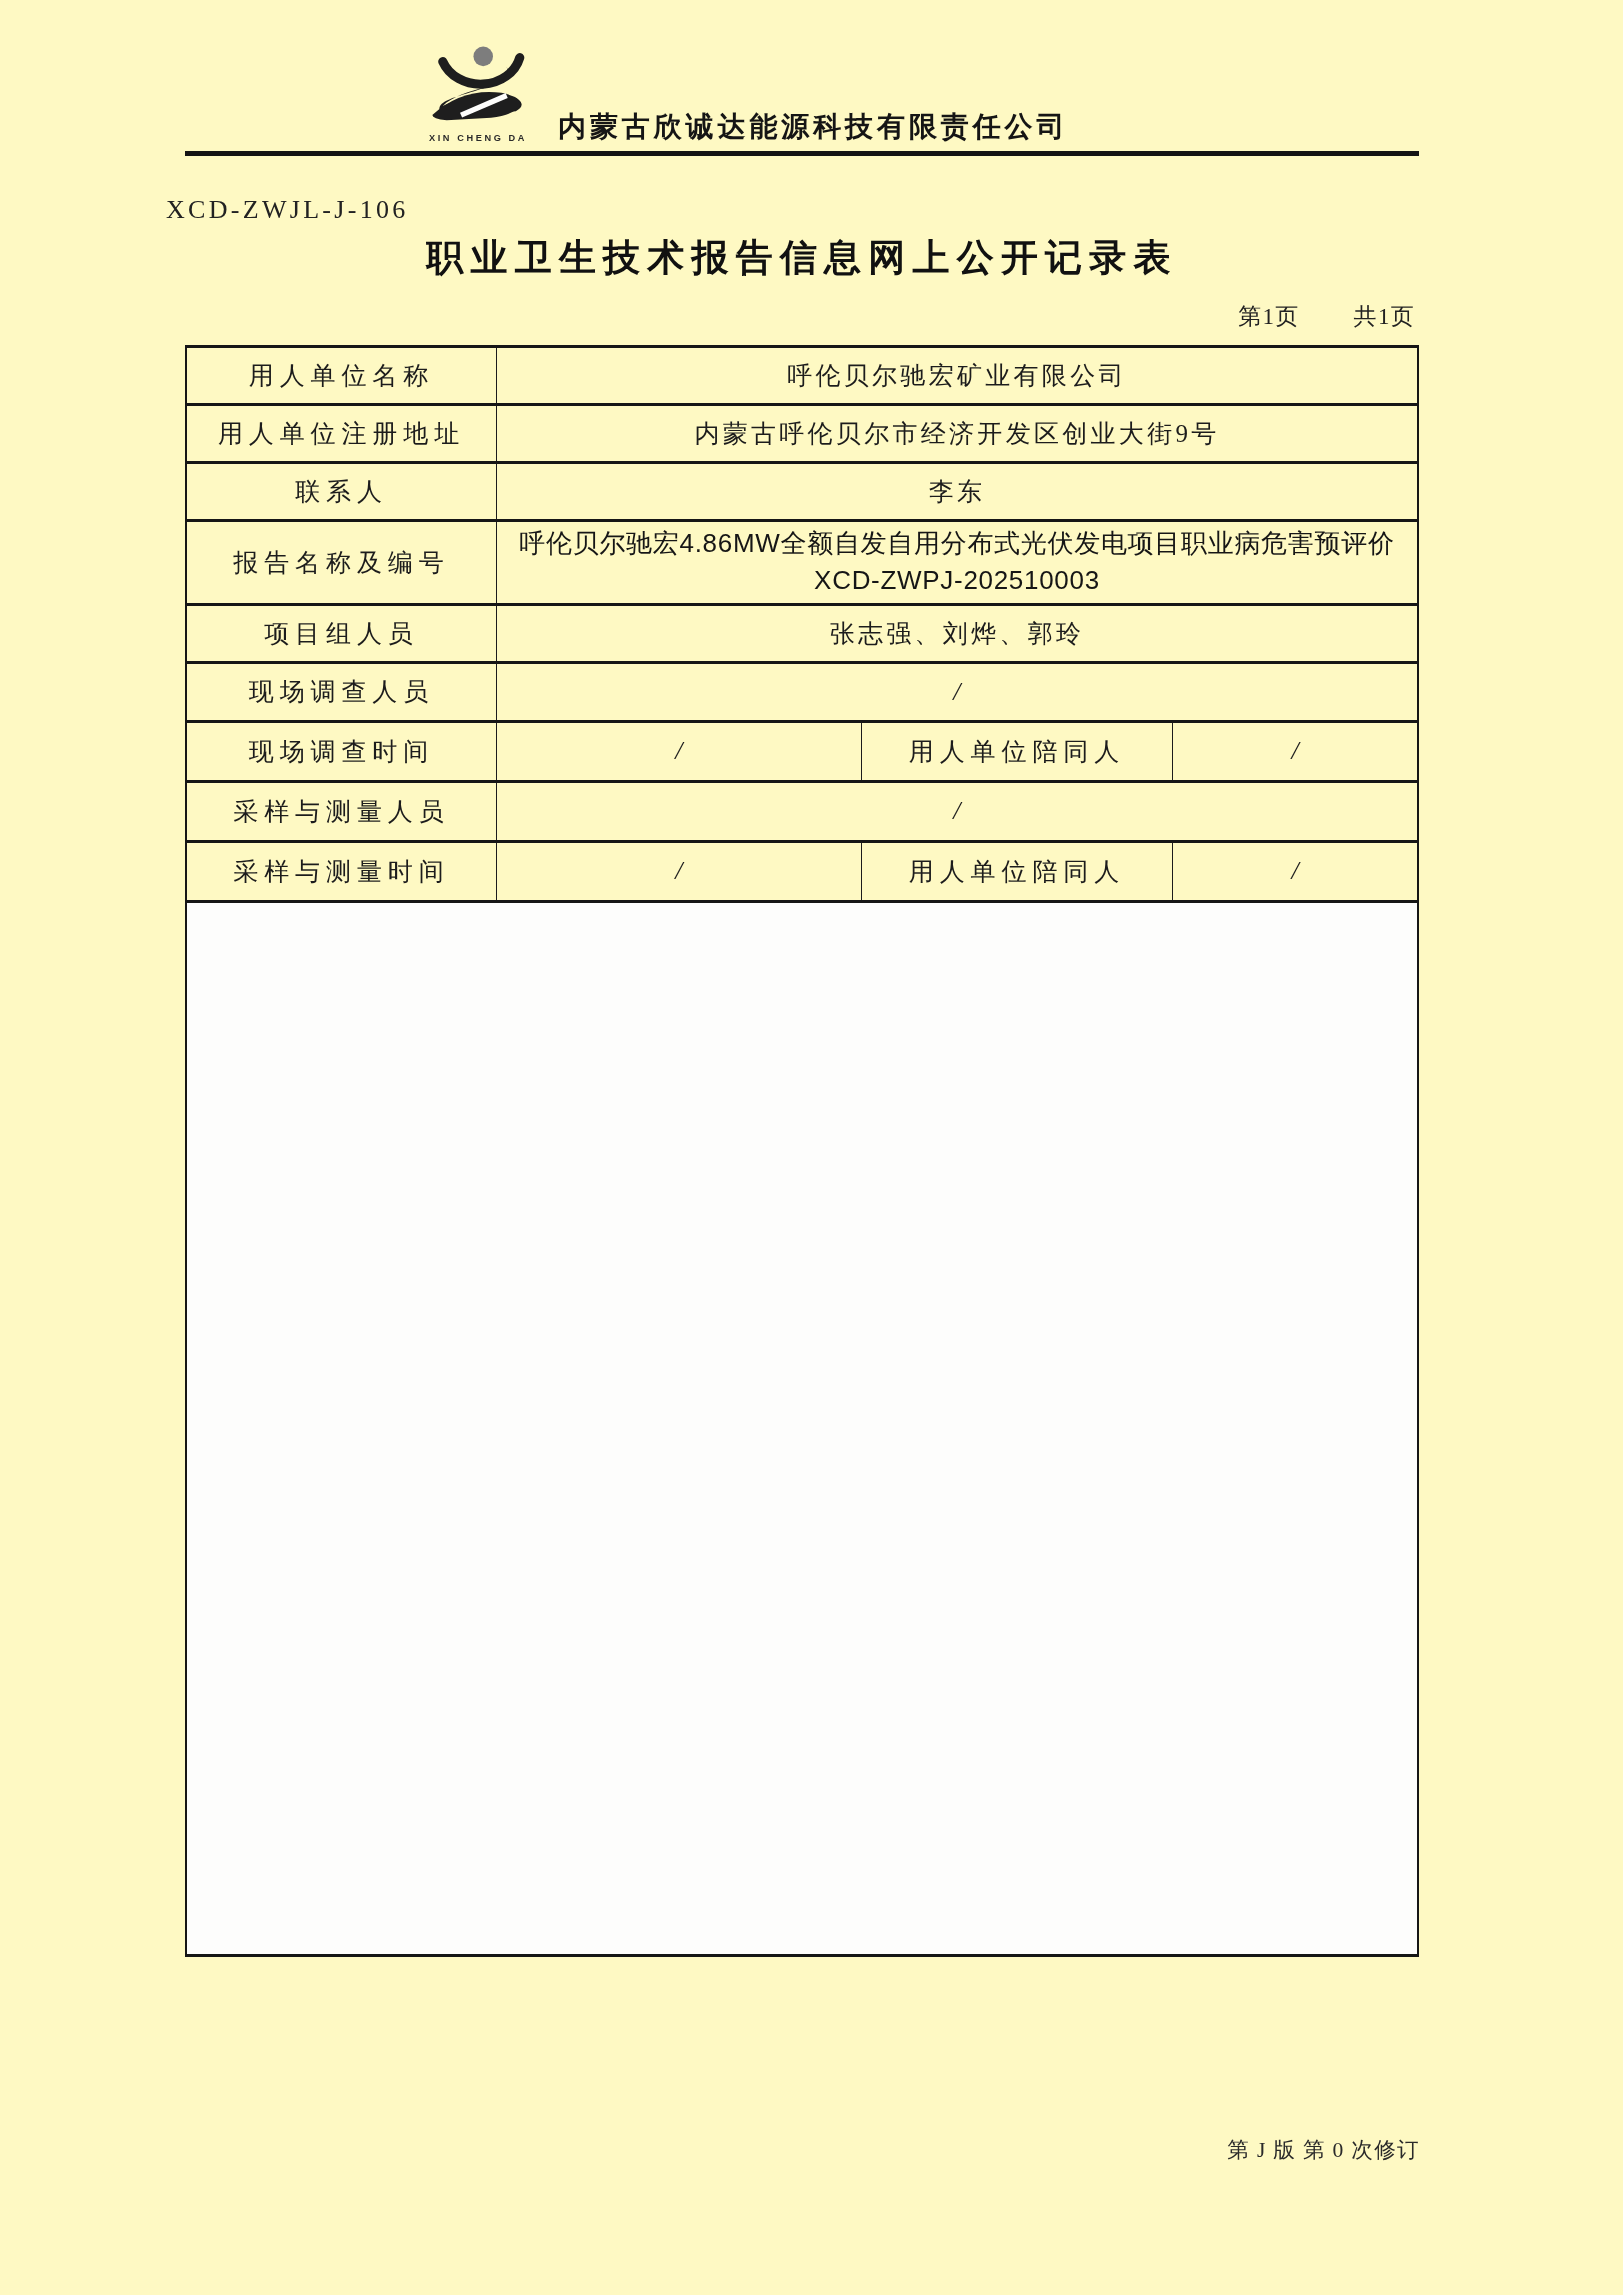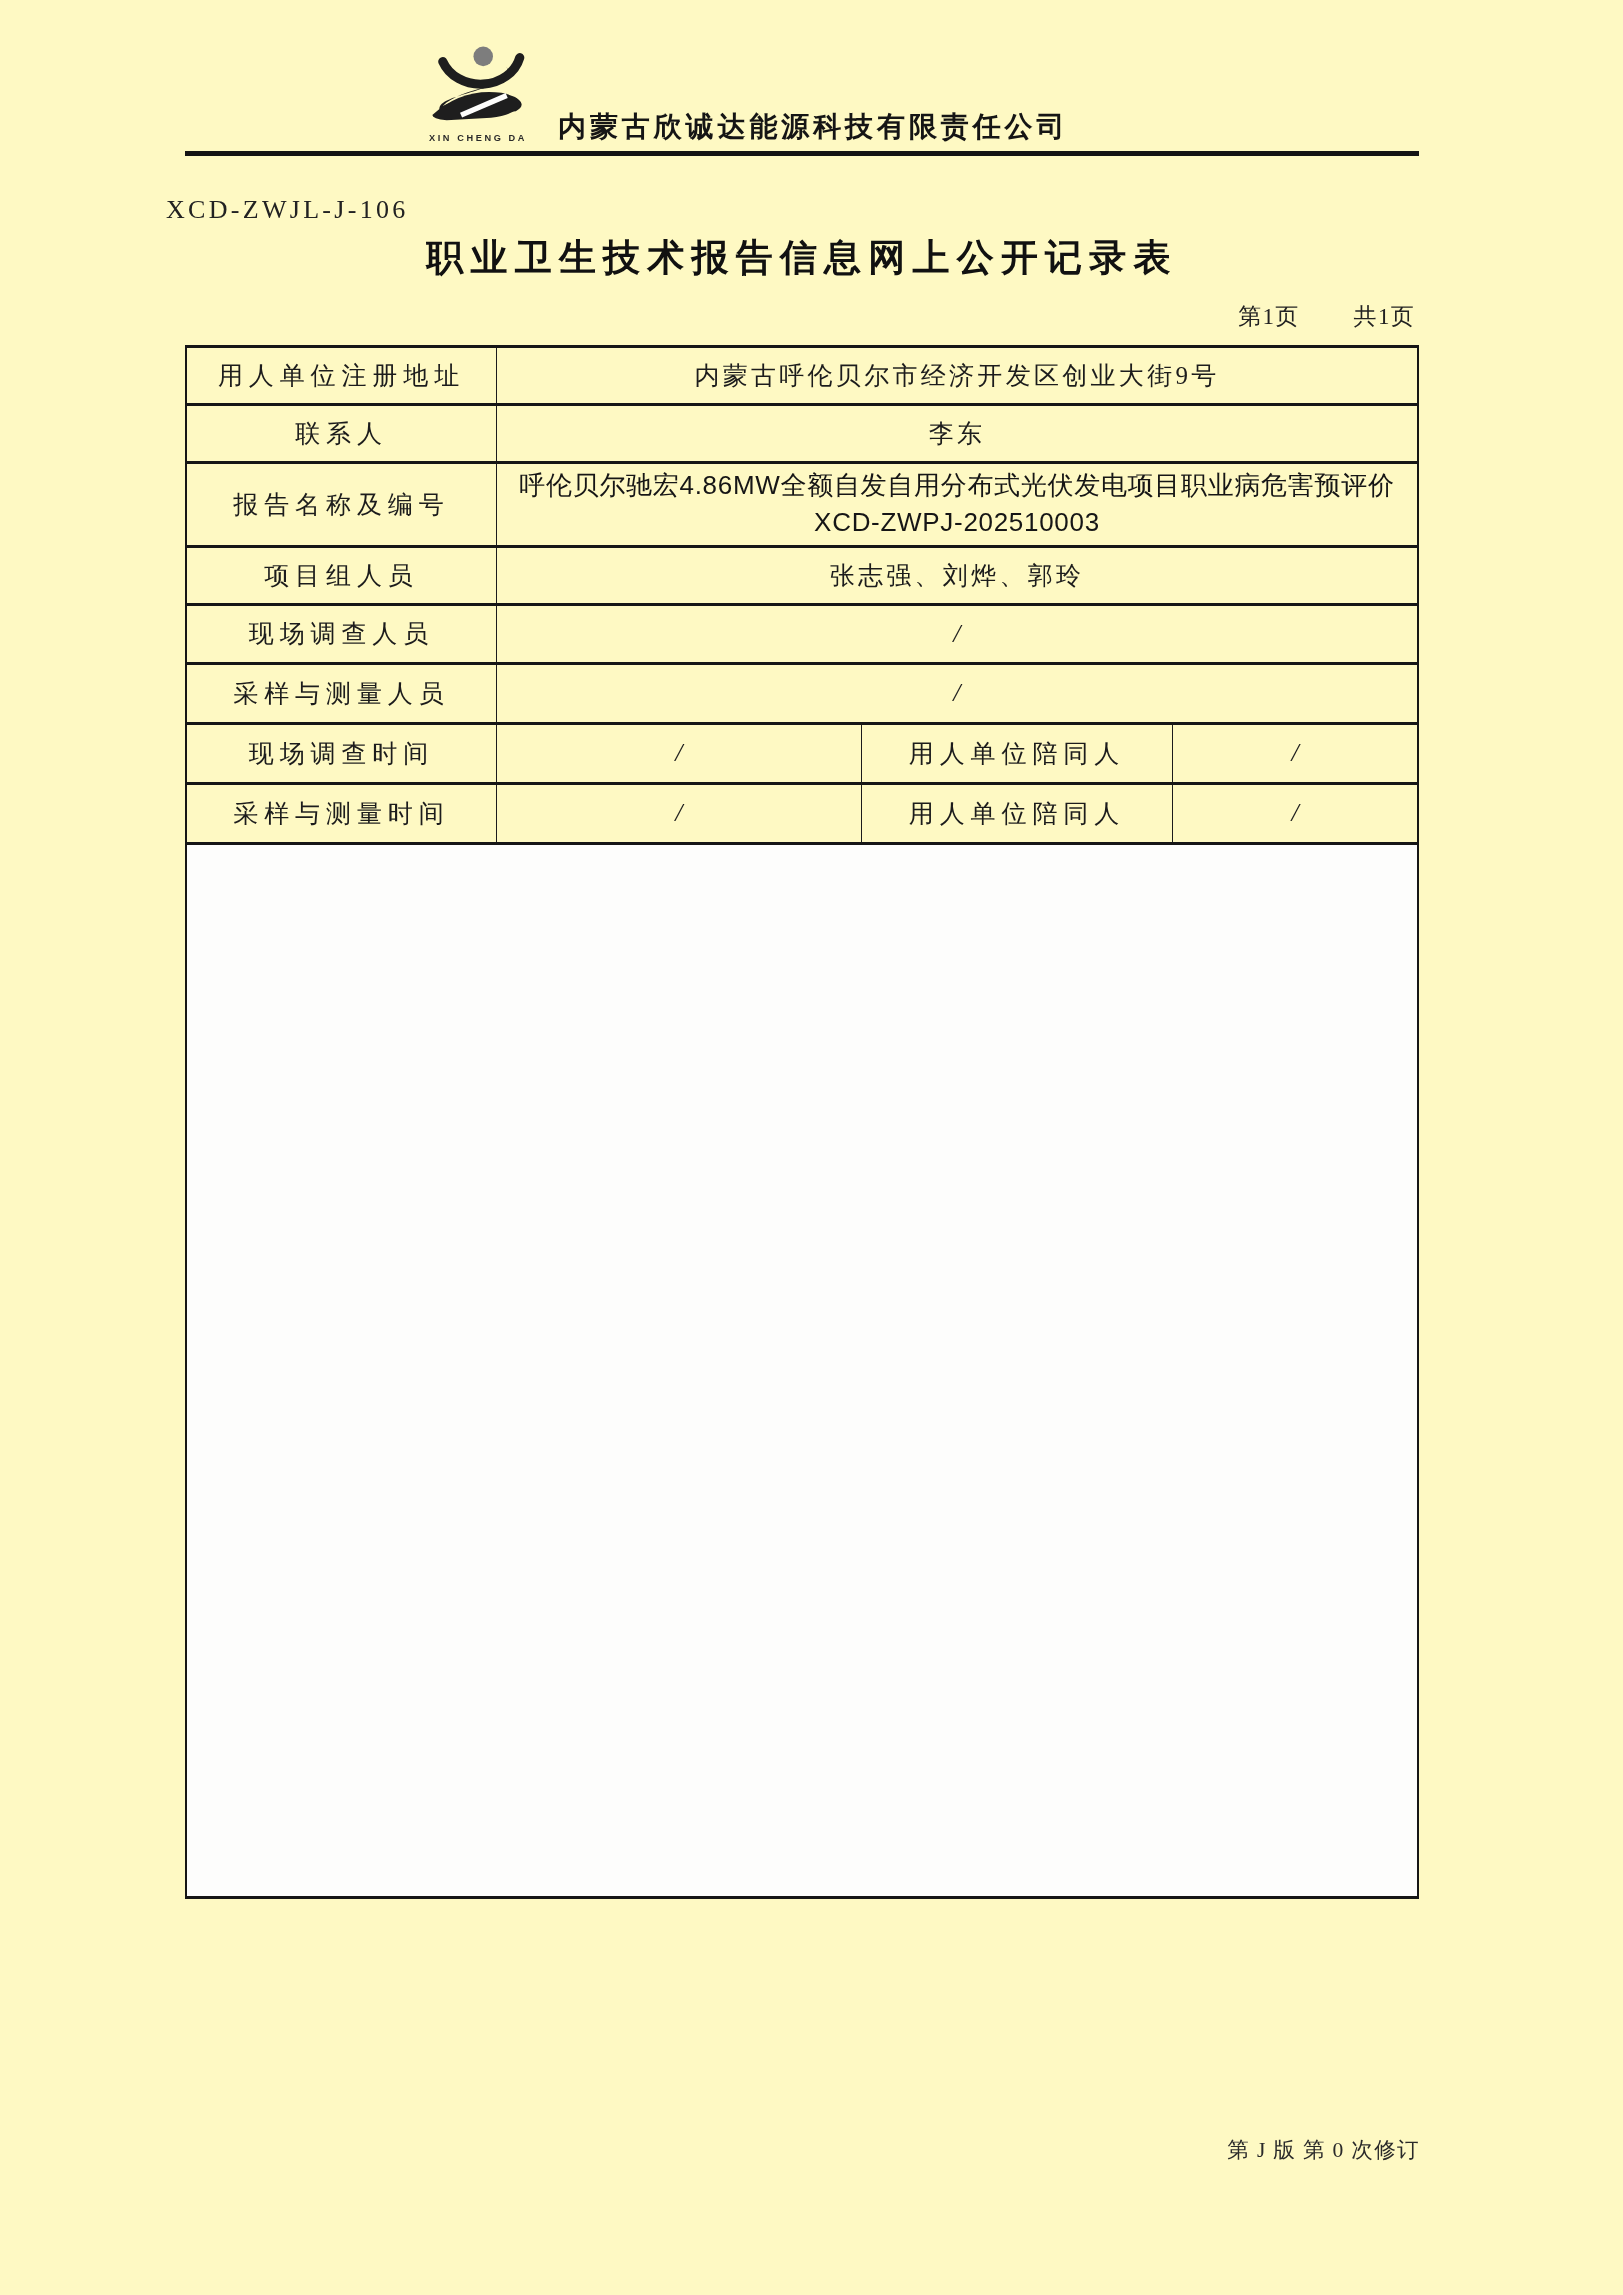--- a/index.html
+++ b/index.html
@@ -103,48 +103,52 @@
 
   <table class="record">
     <colgroup>
       <col style="width:25.2%">
         <col style="width:29.6%">
         <col style="width:25.3%">
         <col style="width:19.9%">
     </colgroup>
     <tbody>
       <tr style="height:58px">
+        <td class="lbl">用人单位名称</td>
+        <td class="val" colspan="3">呼伦贝尔驰宏矿业有限公司</td>
+      </tr>
+      <tr style="height:58px">
         <td class="lbl">用人单位注册地址</td>
         <td class="val" colspan="3">内蒙古呼伦贝尔市经济开发区创业大街9号</td>
       </tr>
       <tr style="height:58px">
         <td class="lbl">联系人</td>
         <td class="val" colspan="3">李东</td>
       </tr>
       <tr style="height:82px">
         <td class="lbl">报告名称及编号</td>
         <td class="rpt" colspan="3">呼伦贝尔驰宏4.86MW全额自发自用分布式光伏发电项目职业病危害预评价XCD-ZWPJ-202510003</td>
       </tr>
       <tr style="height:58px">
         <td class="lbl">项目组人员</td>
         <td class="val" colspan="3">张志强、刘烨、郭玲</td>
       </tr>
       <tr style="height:59px">
         <td class="lbl">现场调查人员</td>
         <td class="slash" colspan="3">/</td>
       </tr>
       <tr style="height:60px">
-        <td class="lbl">采样与测量人员</td>
-        <td class="slash" colspan="3">/</td>
-      </tr>
-      <tr style="height:60px">
         <td class="lbl">现场调查时间</td>
         <td class="slash">/</td>
         <td class="lbl">用人单位陪同人</td>
         <td class="slash">/</td>
+      </tr>
+      <tr style="height:60px">
+        <td class="lbl">采样与测量人员</td>
+        <td class="slash" colspan="3">/</td>
       </tr>
       <tr style="height:60px">
         <td class="lbl">采样与测量时间</td>
         <td class="slash">/</td>
         <td class="lbl">用人单位陪同人</td>
         <td class="slash">/</td>
       </tr>
       <tr style="height:1054px">
         <td class="photo" colspan="4"></td>
       </tr>

